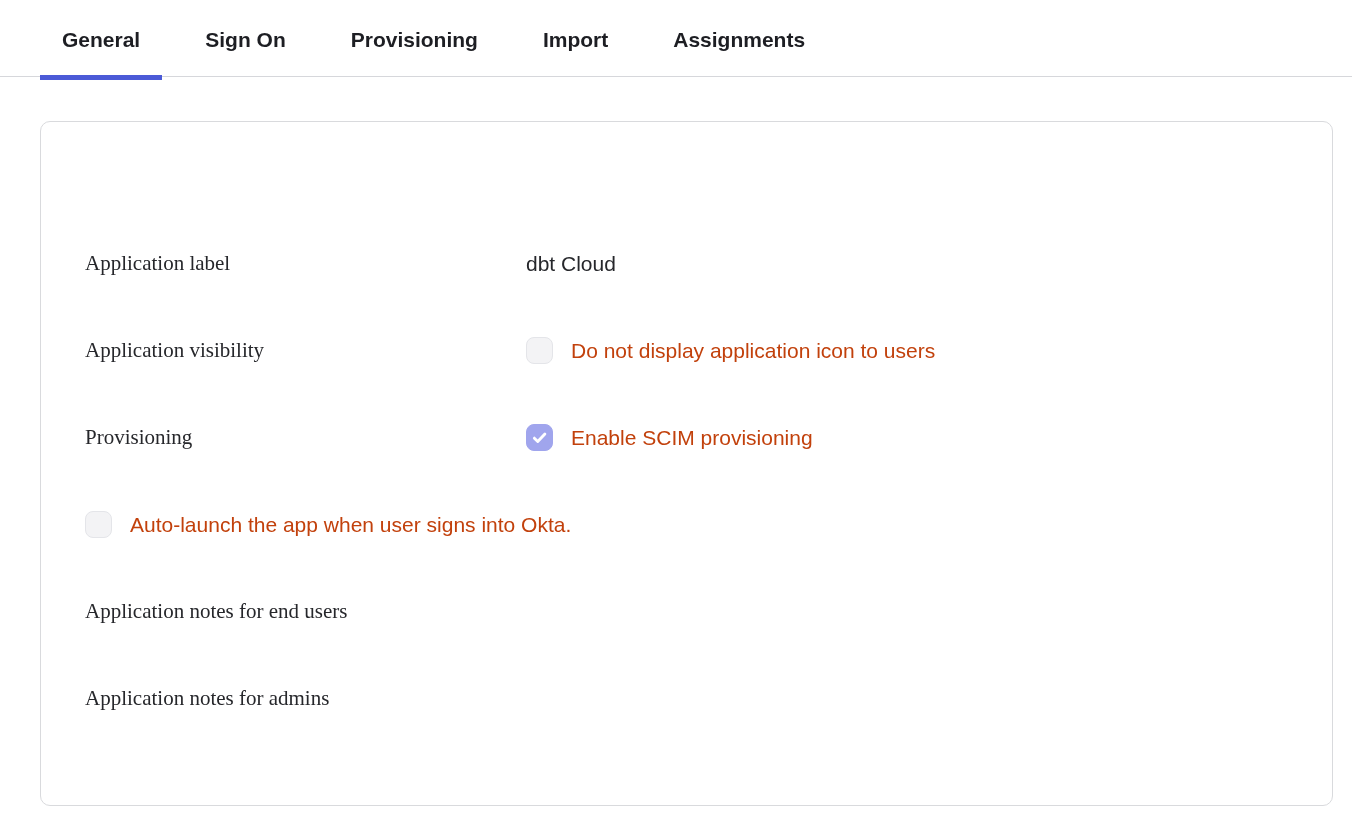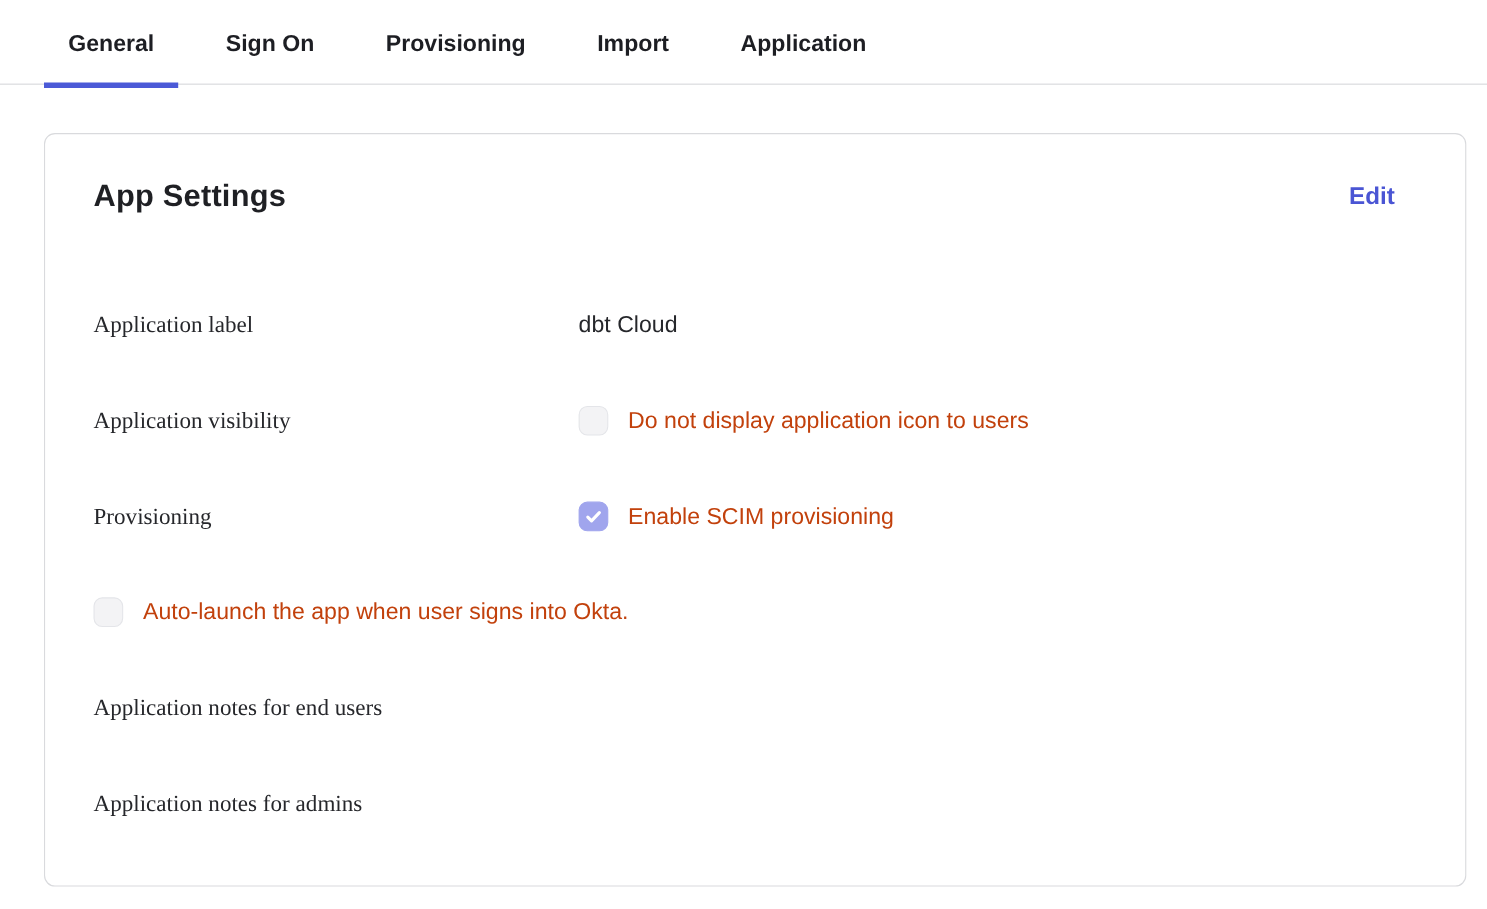--- a/index.html
+++ b/index.html
@@ -121,28 +121,24 @@
   }
 </style>
 </head>
 <body>
 
 <nav class="tabs">
     <div class="tab active">General</div>
     <div class="tab">Sign On</div>
     <div class="tab">Provisioning</div>
     <div class="tab">Import</div>
-    <div class="tab">Application</div>
+    <div class="tab">Assignments</div>
   </nav>
 
 <section class="card">
-  <header class="card-header">
-    <h1 class="card-title">App Settings</h1>
-    <a class="edit-link">Edit</a>
-  </header>
   <div class="rows">
       <div class="row">
         <div class="row-label">Application label</div>
         <div class="row-value">
           <span class="value-text">dbt Cloud</span>
         </div>
       </div>
       <div class="row">
         <div class="row-label">Application visibility</div>
         <div class="row-value">

